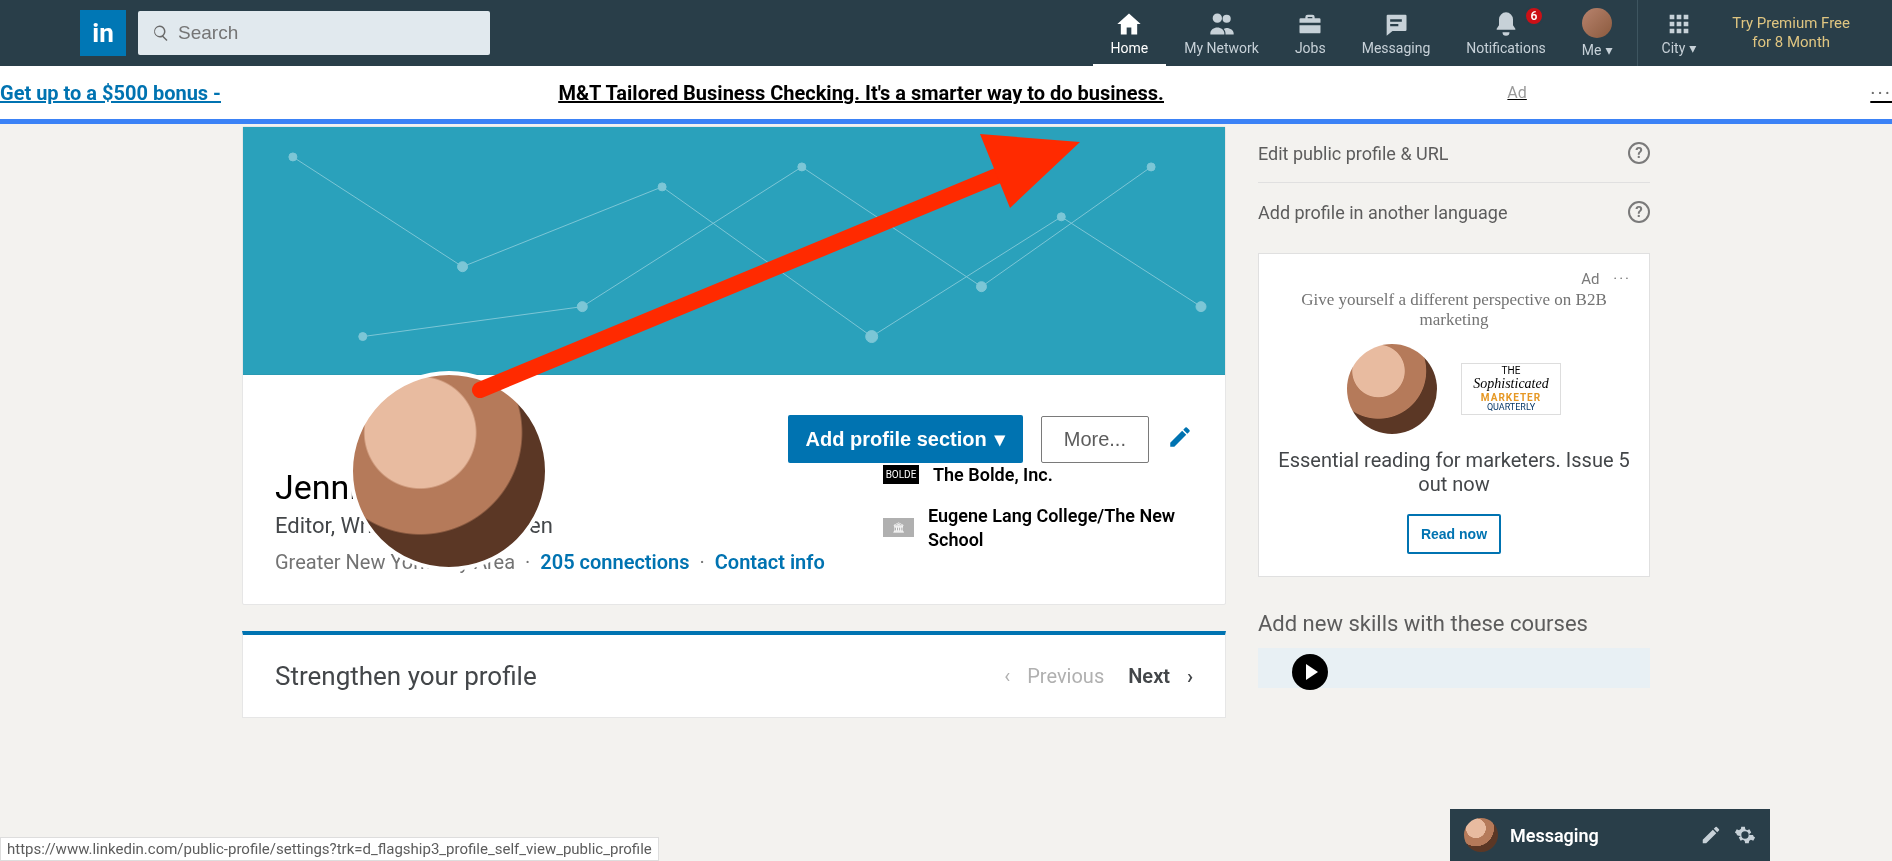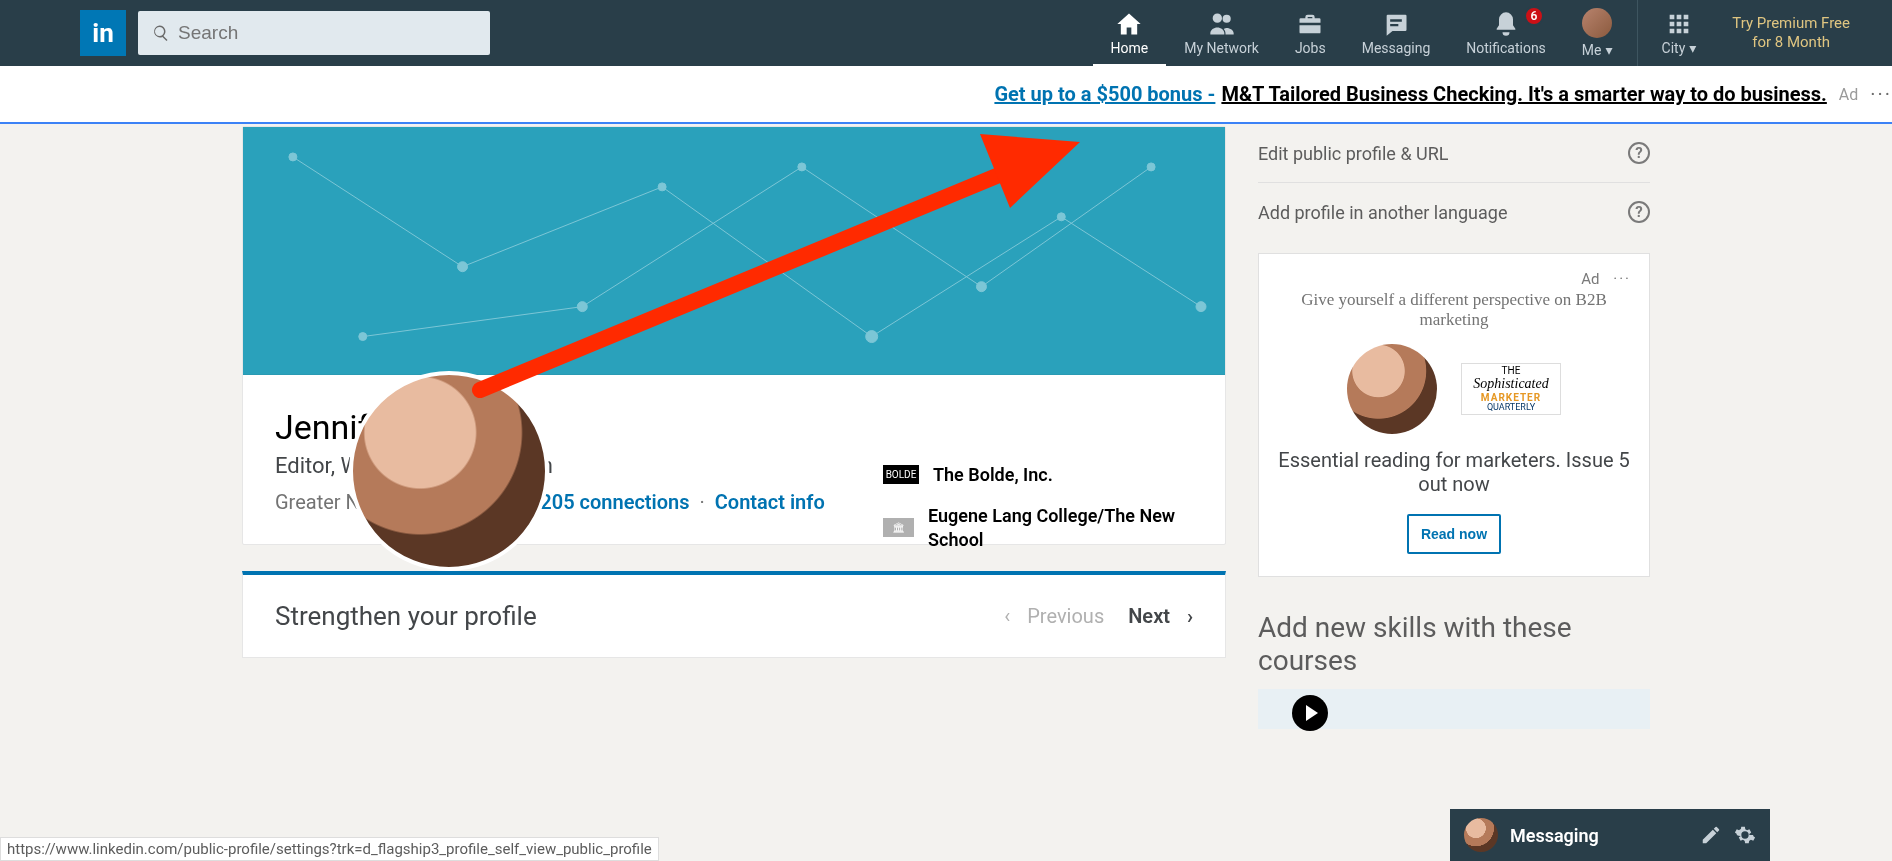--- a/index.html
+++ b/index.html
@@ -19,21 +19,21 @@
 .nav-item.home { color:#fff; }
 .nav-item.home svg { fill:#fff; }
 .nav-item.home::after { content:""; position:absolute; bottom:0; left:0; right:0; height:2px; background:#fff; }
 .badge { position:absolute; top:6px; right:20px; background:#cc1016; color:#fff; font-size:12px; border-radius:50%; width:20px; height:20px; display:flex; align-items:center; justify-content:center; font-weight:600; border:2px solid #293e49; }
 .divider-v { width:1px; background:#3e5560; align-self:stretch; margin:0 6px; }
 .premium { color:#dfc581; font-size:15px; text-align:center; line-height:1.3; padding:0 18px; display:flex; align-items:center; }
 .me-avatar { width:30px; height:30px; border-radius:50%; background:linear-gradient(135deg,#b8836d,#8b5a3e); margin-bottom:2px; }
 .nav-caret { display:inline-block; margin-left:4px; }
 
 
-.adstrip { background:#fff; height:58px; display:flex; align-items:center; justify-content:flex-end; font-size:20px; border-bottom:2px solid #3b82f6; }
+.adstrip { background:#fff; height:58px; display:flex; align-items:center; justify-content:space-between; font-size:20px; border-bottom:5px solid #3b82f6;text-decoration:underline; }
 .adstrip .bonus { color:#0073b1; font-weight:700; text-decoration:underline; }
 .adstrip .rest { font-weight:700; text-decoration:underline; margin-left:6px; }
 .adstrip .adlabel { color:#9a9a9a; margin-left:12px; font-size:16px; font-weight:400; }
 .adstrip .dots { color:#6a6a6a; margin-left:12px; font-size:20px; letter-spacing:2px; }
 
 
 .content { width:1408px; margin:0 auto; display:flex; gap:32px; padding-top:0; position:relative; }
 .main-col { width:984px; }
 .side-col { width:392px; }
 
@@ -80,21 +80,21 @@
 .ad-card .subhead { color:#737373; font-size:17px; margin-top:2px;font-family:Liberation Serif, serif; }
 .ad-card .imgs { display:flex; justify-content:center; gap:24px; align-items:center; margin:14px 0; }
 .ad-card .round { width:90px; height:90px; border-radius:50%; background:radial-gradient(circle at 35% 30%, #e8bba0 0 30%, #b57a5a 31% 55%, #5b3725 56% 80%); }
 .ad-card .brand { width:100px; height:52px; border:1px solid #ddd; display:flex; flex-direction:column; align-items:center; justify-content:center; font-size:10px; line-height:1.1; }
 .ad-card .line1 { font-family:cursive; font-style:italic; font-size:14px; }
 .ad-card .line2 { color:#e69824; font-weight:700; letter-spacing:1px; }
 .ad-card .line3 { color:#0a3a6a; font-size:9px; }
 .ad-card .msg { font-size:20px; color:#434649; margin:12px 0 18px; }
 .readnow { display:inline-block; border:2px solid #0073b1; color:#0073b1; font-weight:600; font-size:14px; padding:10px 12px; border-radius:2px; cursor:pointer; background:#fff; }
 
-.side-head { font-size:28px; color:#5c5c5c; margin-top:34px; }
+.side-head { font-size:22px; color:#5c5c5c; margin-top:34px; }
 
 .course-card { background:#e8f0f4; height:40px; margin-top:12px; position:relative; }
 .play { position:absolute; left:34px; top:6px; width:36px; height:36px; border-radius:50%; background:#000; display:flex; align-items:center; justify-content:center; }
 .play::before { content:""; border-left:12px solid #fff; border-top:8px solid transparent; border-bottom:8px solid transparent; margin-left:3px; }
 
 
 .msgbar { position:fixed; bottom:0; right:122px; width:320px; height:52px; background:#293e49; color:#fff; display:flex; align-items:center; padding:0 14px; gap:12px; }
 .msgbar .av { width:34px; height:34px; border-radius:50%; background:radial-gradient(circle at 35% 30%, #e8bba0 0 30%, #b57a5a 31% 55%, #5b3725 56% 80%); }
 .msgbar .title { font-size:18px; font-weight:600; flex:1; }
 .msgbar svg { width:22px; height:22px; fill:#c7d1d8; }
@@ -201,20 +201,32 @@
             <circle cx="120" cy="210" r="4"></circle>
               <circle cx="340" cy="180" r="5"></circle>
               <circle cx="560" cy="40" r="4"></circle>
               <circle cx="740" cy="160" r="5"></circle>
               <circle cx="910" cy="40" r="4"></circle>
           </g>
         </svg>
       </div>
       <div class="avatar-big"></div>
       <div class="profile-body">
+        <div class="actions-row">
+          <button class="btn-primary">
+            <span>Add profile section</span>
+            <span>▾</span>
+          </button>
+          <button class="btn-outline">More...</button>
+          <span class="pencil">
+            <svg viewBox="0 0 24 24">
+                <path d="M3 17.25V21h3.75l11-11-3.75-3.75-11 11zM20.7 7.04a1 1 0 000-1.41l-2.34-2.34a1 1 0 00-1.41 0L15 5.24 18.76 9l1.95-1.96z"></path>
+              </svg>
+          </span>
+        </div>
         <div class="name">Jennifer Still</div>
         <div class="headline">Editor, Writer, Content Queen</div>
         <div class="loc-row">
           <span>Greater New York City Area</span>
           <span class="sep">·</span>
           <a href="#">205 connections</a>
           <span class="sep">·</span>
           <a href="#">Contact info</a>
         </div>
         <div class="exp-list">

